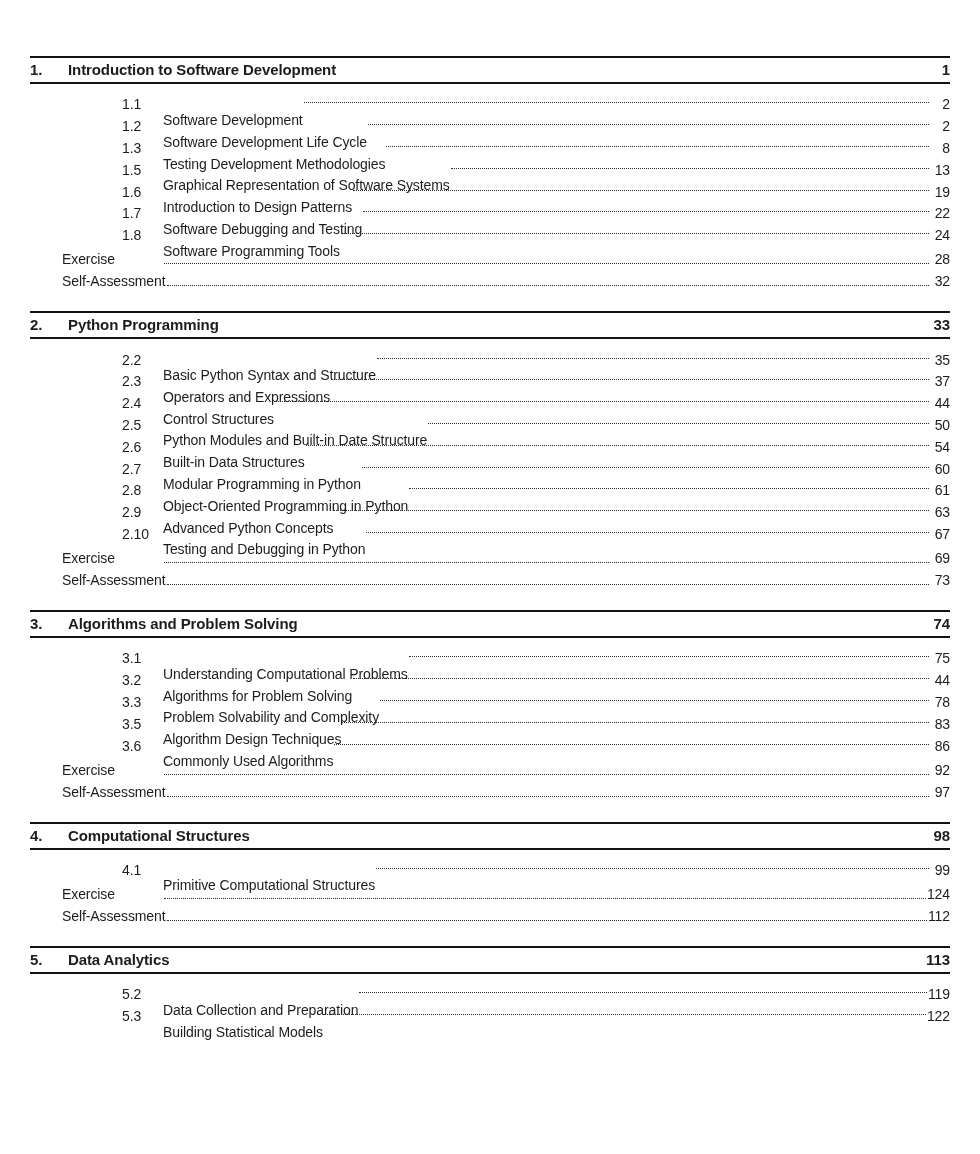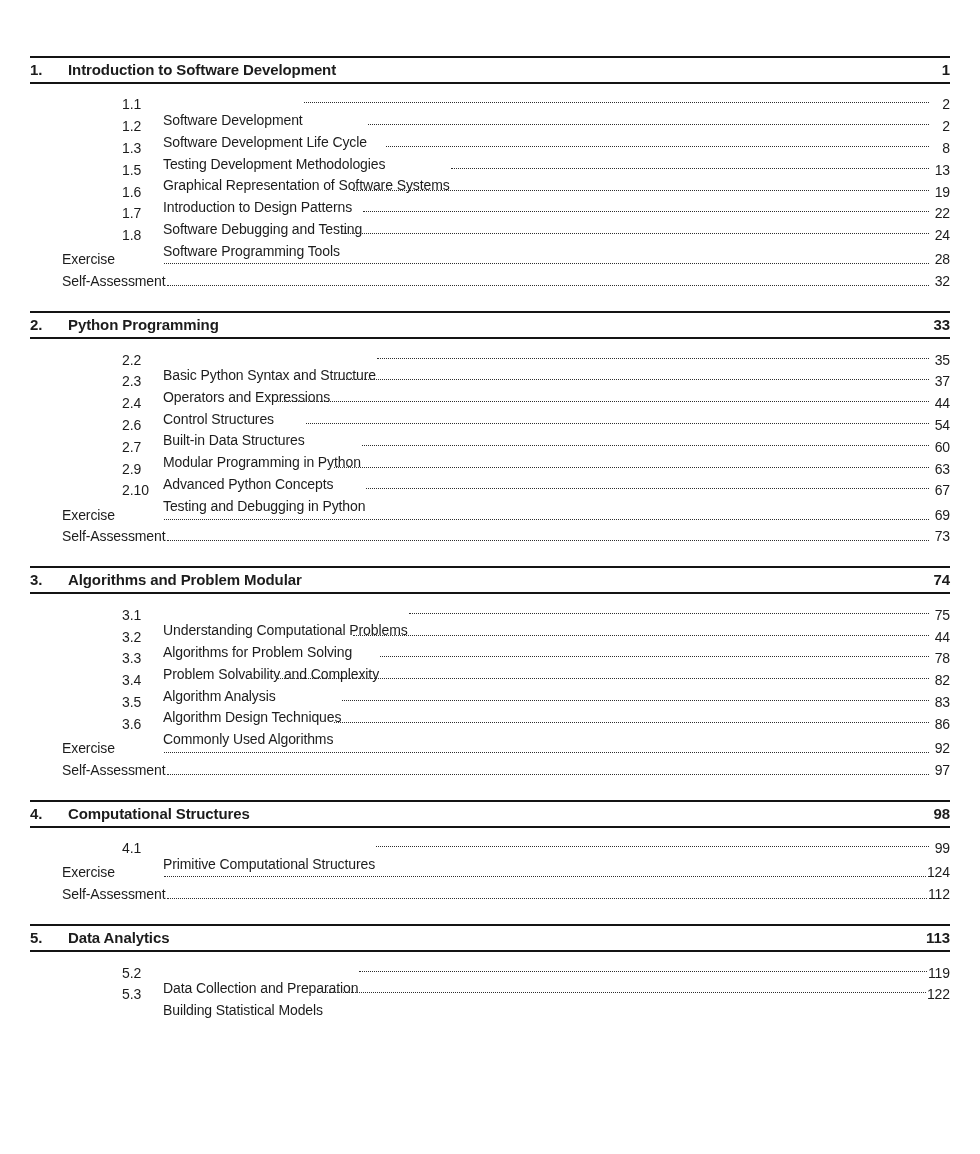--- a/index.html
+++ b/index.html
@@ -134,32 +134,44 @@
           <span class="leader"></span>
           <span class="page">37</span>
         </div>
         <div class="row section-row">
           <span class="sec-num">2.4</span>
           <span class="sec-title">Control Structures</span>
           <span class="leader"></span>
           <span class="page">44</span>
         </div>
         <div class="row section-row">
+          <span class="sec-num">2.5</span>
+          <span class="sec-title">Python Modules and Built-in Date Structure</span>
+          <span class="leader"></span>
+          <span class="page">50</span>
+        </div>
+        <div class="row section-row">
           <span class="sec-num">2.6</span>
           <span class="sec-title">Built-in Data Structures</span>
           <span class="leader"></span>
           <span class="page">54</span>
         </div>
         <div class="row section-row">
           <span class="sec-num">2.7</span>
           <span class="sec-title">Modular Programming in Python</span>
           <span class="leader"></span>
           <span class="page">60</span>
         </div>
         <div class="row section-row">
+          <span class="sec-num">2.8</span>
+          <span class="sec-title">Object-Oriented Programming in Python</span>
+          <span class="leader"></span>
+          <span class="page">61</span>
+        </div>
+        <div class="row section-row">
           <span class="sec-num">2.9</span>
           <span class="sec-title">Advanced Python Concepts</span>
           <span class="leader"></span>
           <span class="page">63</span>
         </div>
         <div class="row section-row">
           <span class="sec-num">2.10</span>
           <span class="sec-title">Testing and Debugging in Python</span>
           <span class="leader"></span>
           <span class="page">67</span>
@@ -172,47 +184,41 @@
         <div class="row extra-row">
           <span class="extra-label">Self-Assessment</span>
           <span class="leader"></span>
           <span class="page">73</span>
         </div>
       </div>
     </section>
     <section class="chapter">
       <div class="chap-head">
         <span class="chap-num">3.</span>
-        <span class="chap-title">Algorithms and Problem Modular</span>
+        <span class="chap-title">Algorithms and Problem Solving</span>
         <span class="chap-page">74</span>
       </div>
       <div class="rows">
         <div class="row section-row">
           <span class="sec-num">3.1</span>
           <span class="sec-title">Understanding Computational Problems</span>
           <span class="leader"></span>
           <span class="page">75</span>
         </div>
         <div class="row section-row">
           <span class="sec-num">3.2</span>
           <span class="sec-title">Algorithms for Problem Solving</span>
           <span class="leader"></span>
           <span class="page">44</span>
         </div>
         <div class="row section-row">
           <span class="sec-num">3.3</span>
           <span class="sec-title">Problem Solvability and Complexity</span>
           <span class="leader"></span>
           <span class="page">78</span>
-        </div>
-        <div class="row section-row">
-          <span class="sec-num">3.4</span>
-          <span class="sec-title">Algorithm Analysis</span>
-          <span class="leader"></span>
-          <span class="page">82</span>
         </div>
         <div class="row section-row">
           <span class="sec-num">3.5</span>
           <span class="sec-title">Algorithm Design Techniques</span>
           <span class="leader"></span>
           <span class="page">83</span>
         </div>
         <div class="row section-row">
           <span class="sec-num">3.6</span>
           <span class="sec-title">Commonly Used Algorithms</span>

